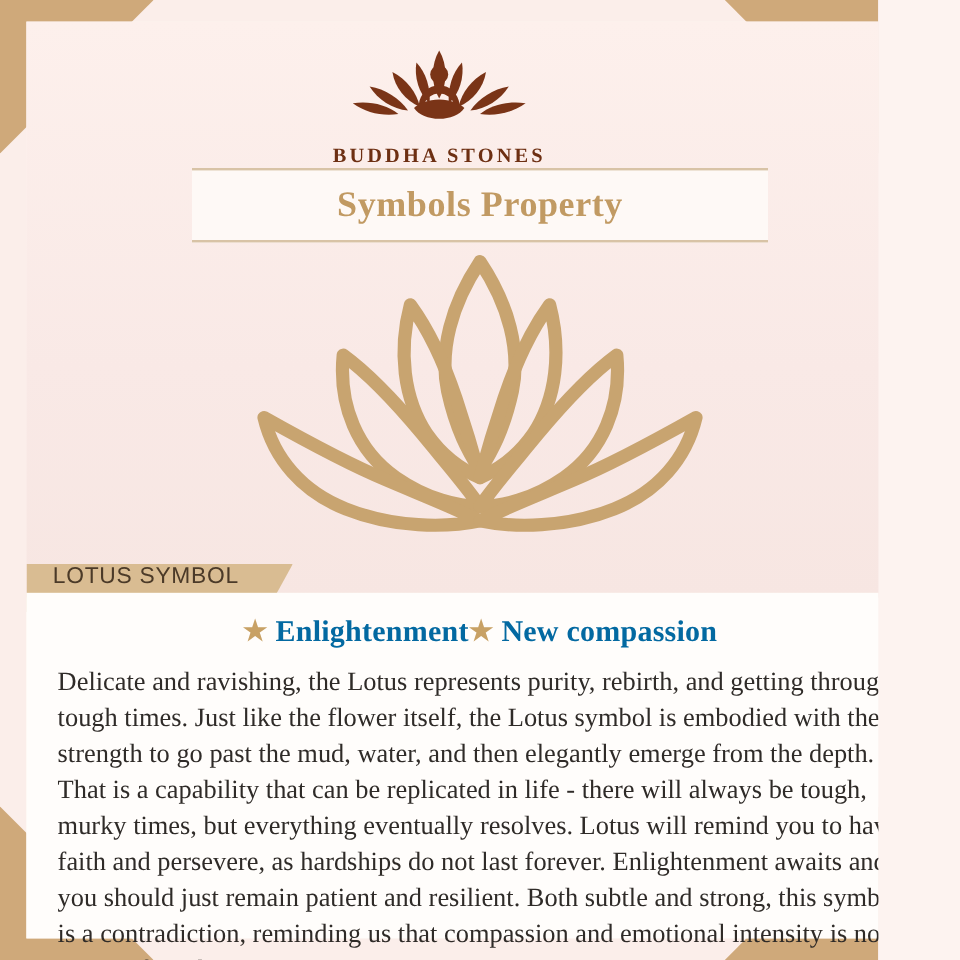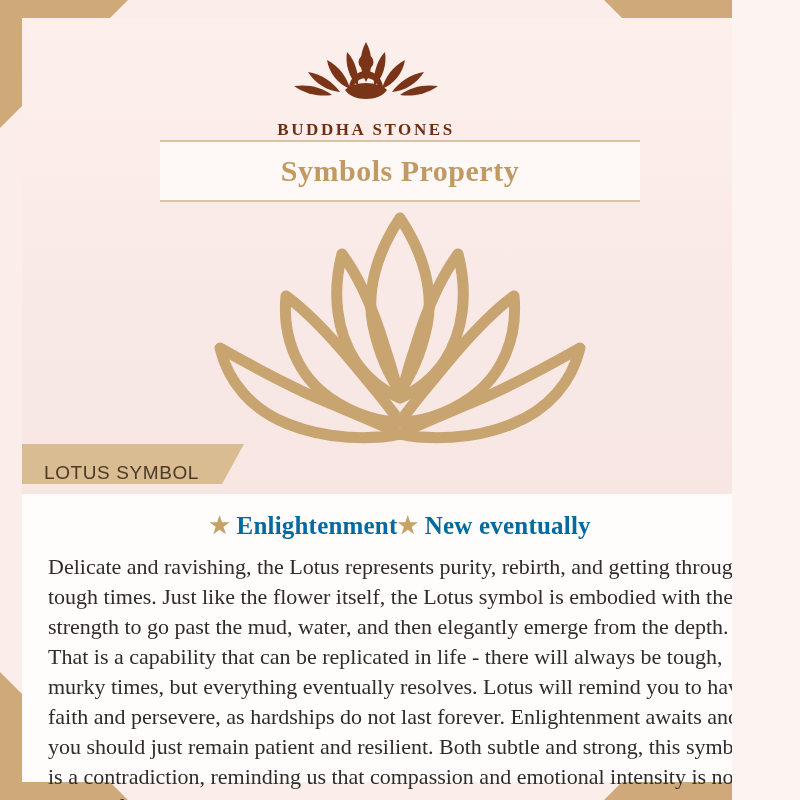--- a/index.html
+++ b/index.html
@@ -119,26 +119,26 @@
     top: 196px;
     width: 420px;
     height: 270px;
   }
   .lotus-wrap svg { display: block; width: 420px; height: 270px; }
 
   
   .tag {
     position: absolute;
     left: 22px;
-    top: 444px;
+    top: 470px;
     height: 40px;
     padding: 0 34px 0 22px;
     background: #d9bc92;
     display: flex;
-    align-items: flex-end;
+    align-items: flex-start;
     clip-path: polygon(0 0, 100% 0, calc(100% - 22px) 100%, 0 100%);
     width: 222px;
     box-sizing: border-box;
   }
   .tag-text {
     font-size: 19px;
     color: #4b3a28;
     letter-spacing: 0.6px;
     font-family: "Liberation Sans", sans-serif;
   }
@@ -241,18 +241,18 @@
   </div>
 
   <div class="tag">
     <span class="tag-text">LOTUS SYMBOL</span>
   </div>
 
   <div class="body-panel">
     <div class="headline">
       <span class="star">★</span>
       <span class="kw">Enlightenment</span><span class="star">★</span>
-      <span class="kw">New eventually</span>
+      <span class="kw">New compassion</span>
     </div>
     <p class="paragraph">Delicate and ravishing, the Lotus represents purity, rebirth, and getting through tough times. Just like the flower itself, the Lotus symbol is embodied with the strength to go past the mud, water, and then elegantly emerge from the depth. That is a capability that can be replicated in life - there will always be tough, murky times, but everything eventually resolves. Lotus will remind you to have faith and persevere, as hardships do not last forever. Enlightenment awaits and you should just remain patient and resilient. Both subtle and strong, this symbol is a contradiction, reminding us that compassion and emotional intensity is not a sign of weakness.</p>
   </div>
 
 </div>
 
 </body></html>

